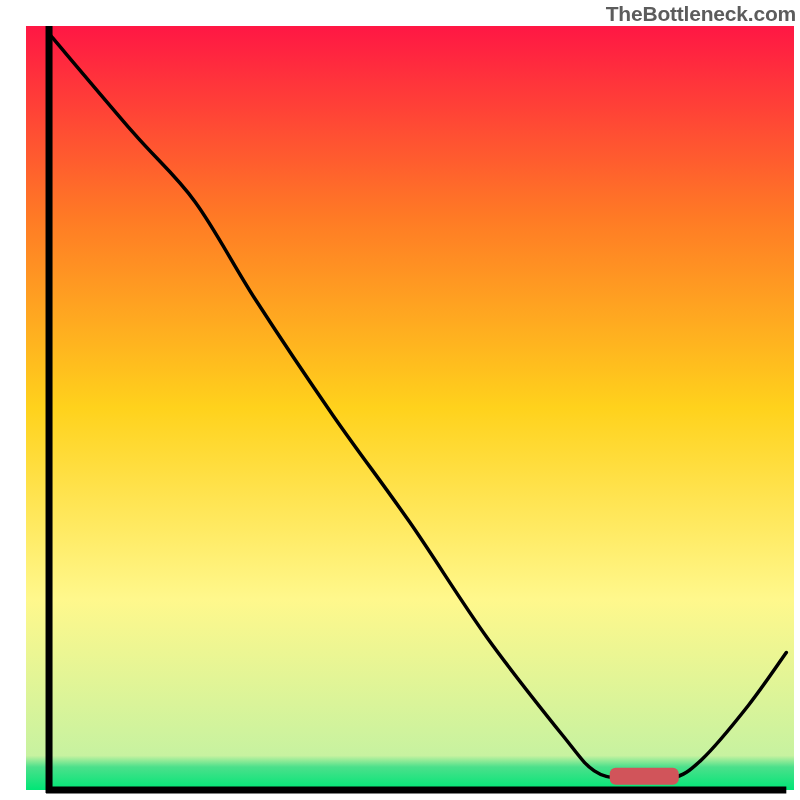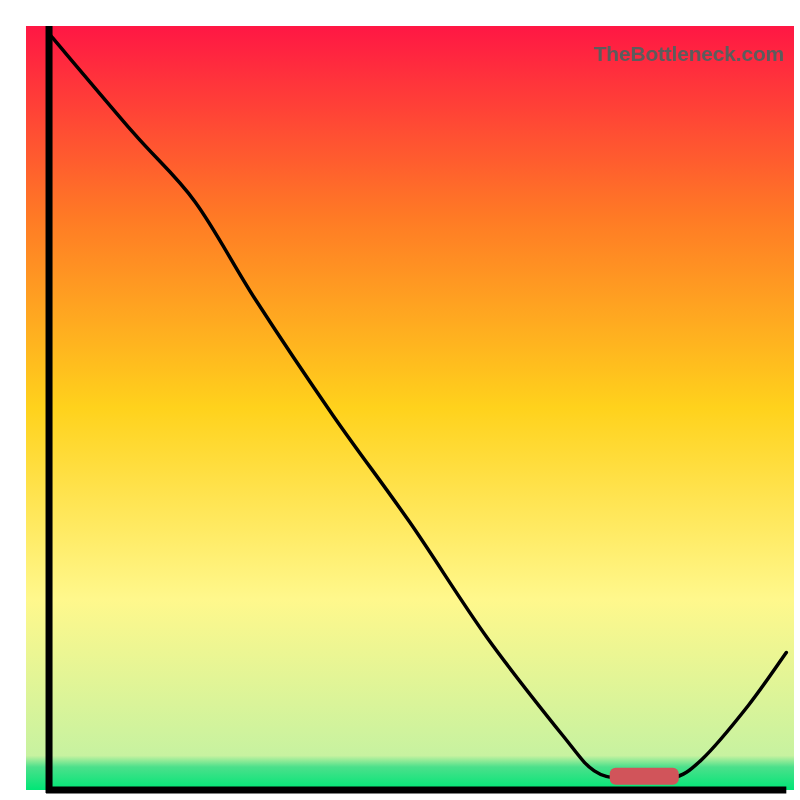--- a/index.html
+++ b/index.html
@@ -13,27 +13,26 @@
   }
   .frame {
     position: relative;
     width: 800px;
     height: 800px;
     box-sizing: border-box;
   }
   .watermark {
     position: absolute;
     top: 2px;
-    right: 16px;
+    right: 4px;
     font-size: 21px;
     font-weight: 600;
     color: #5c5c5c;
     letter-spacing: -0.2px;
     z-index: 5;
-    margin-top: 40px;
   }
 </style>
 </head>
 <body>
 
 <div class="frame">
   <div class="watermark">TheBottleneck.com</div>
 
   <svg id="chart-svg" width="800" height="800" viewBox="0 0 800 800" preserveAspectRatio="none">
     <defs>

